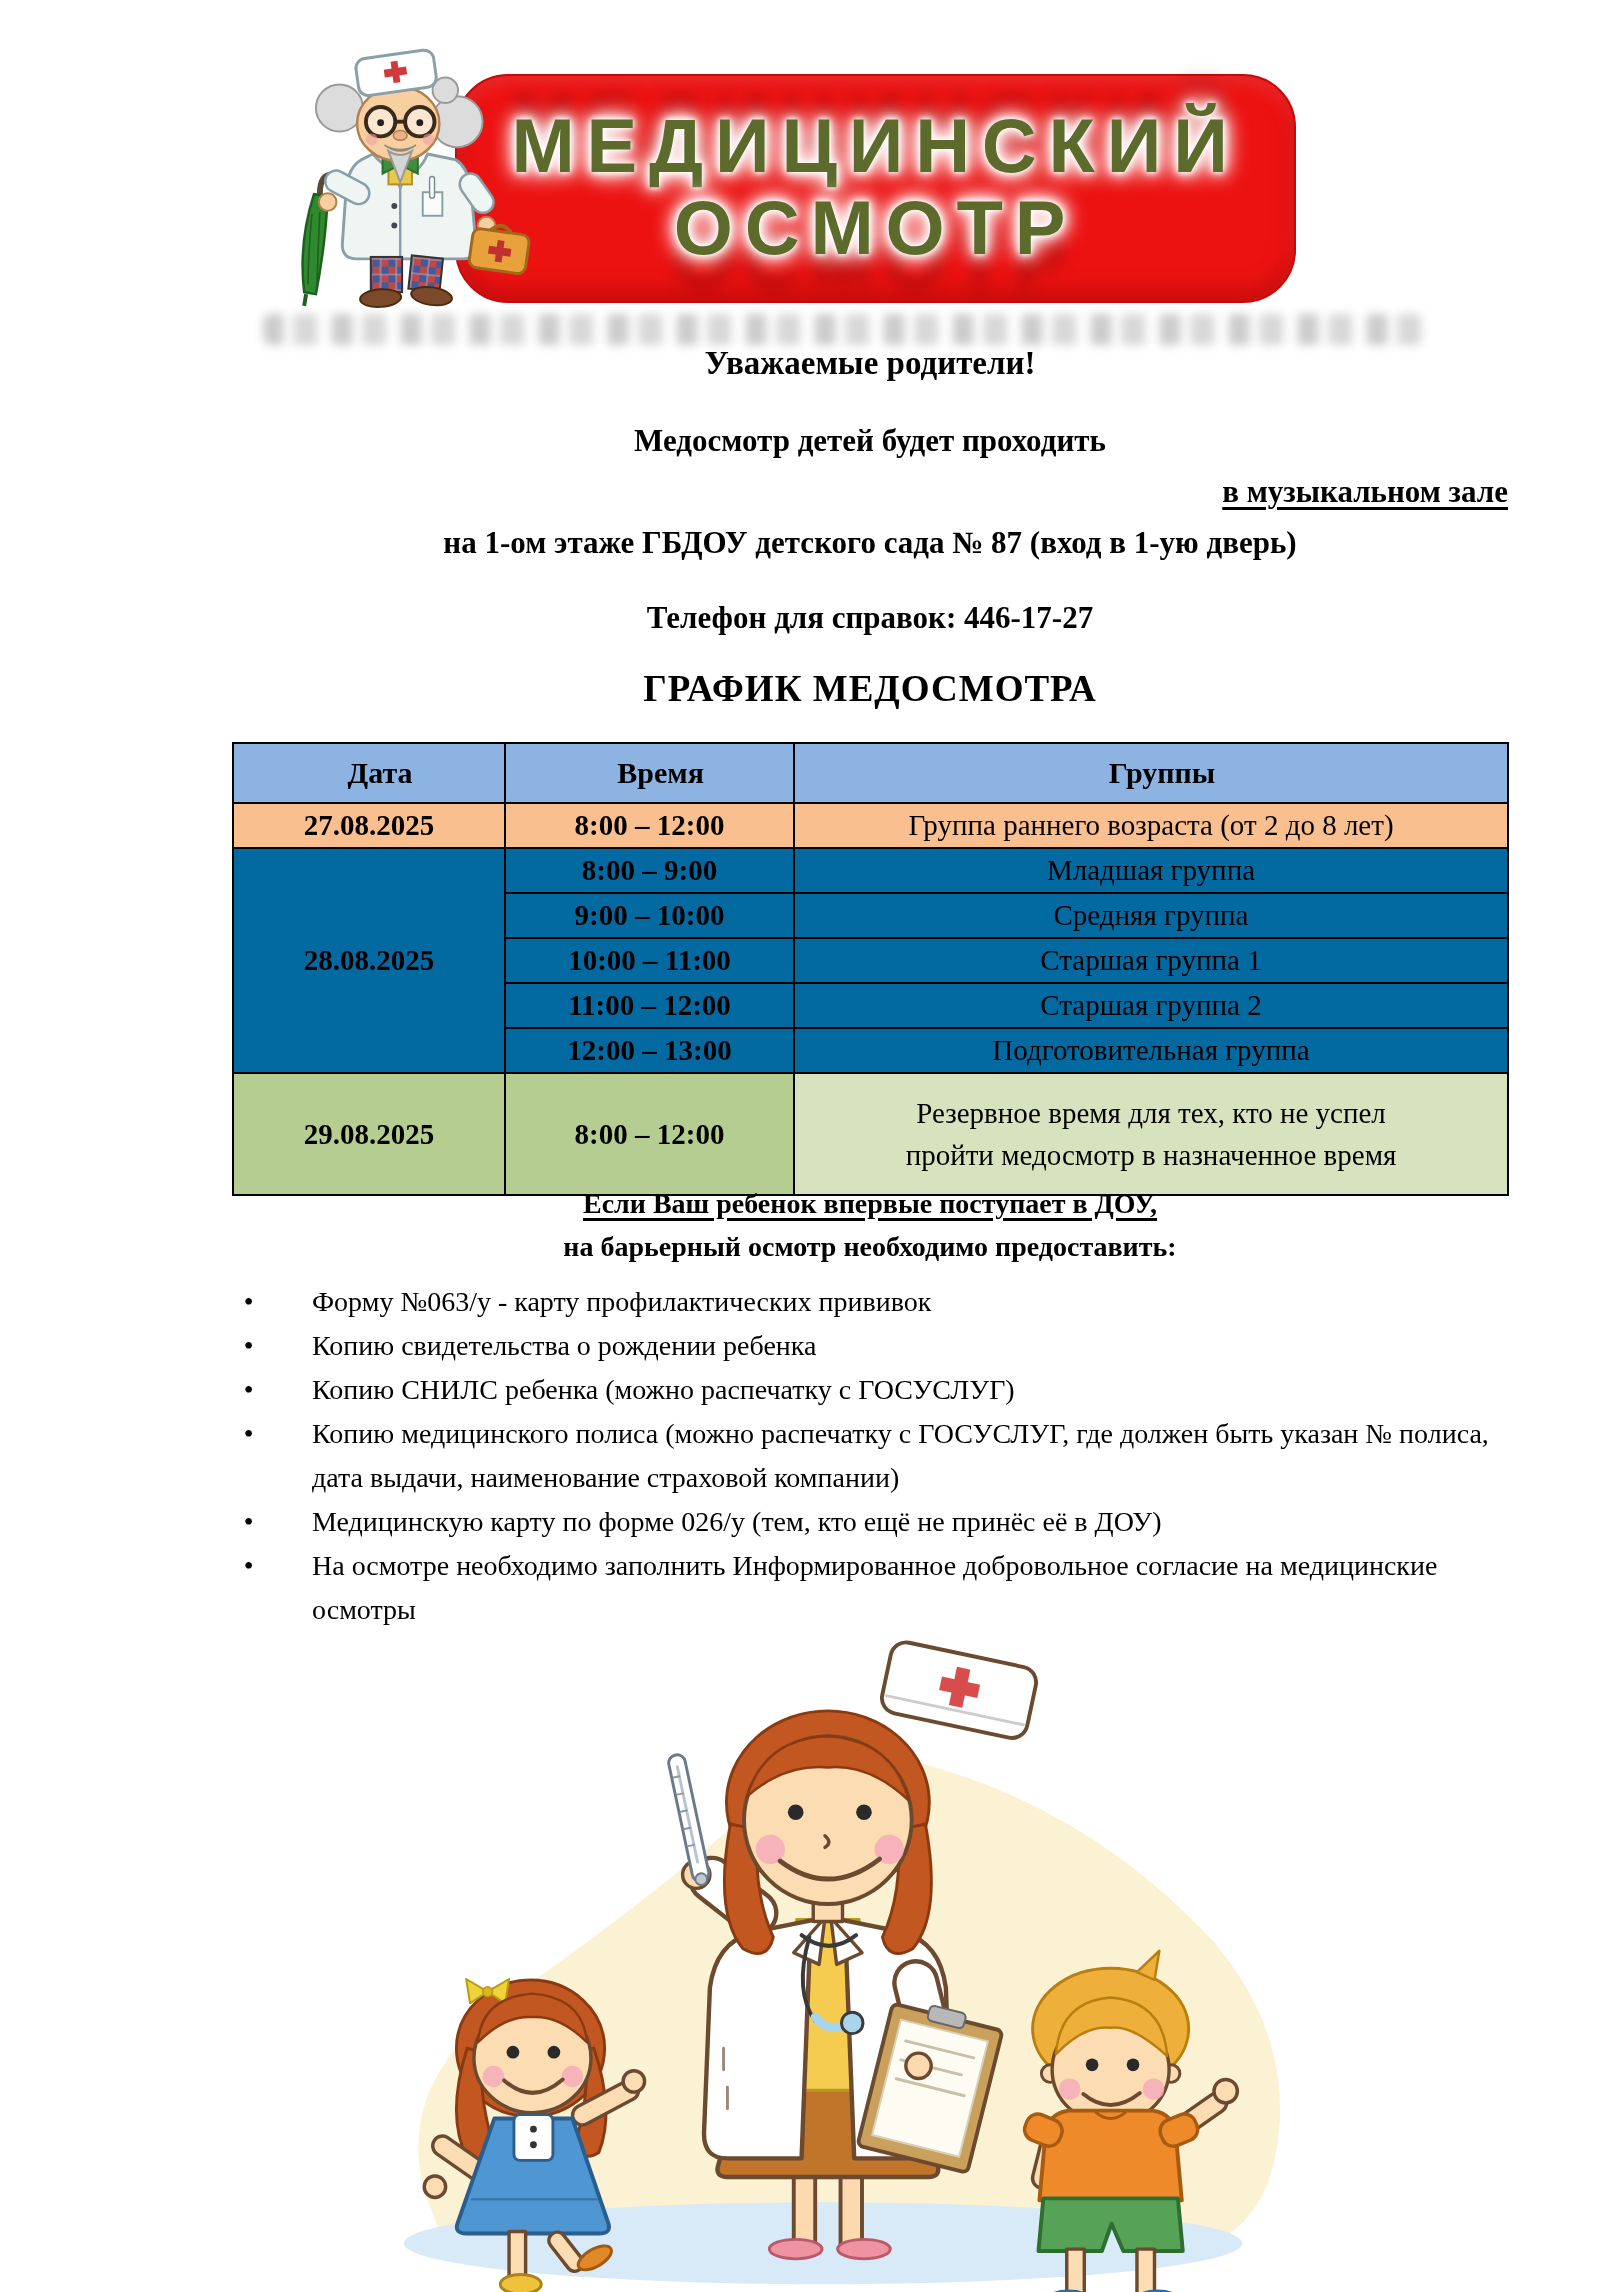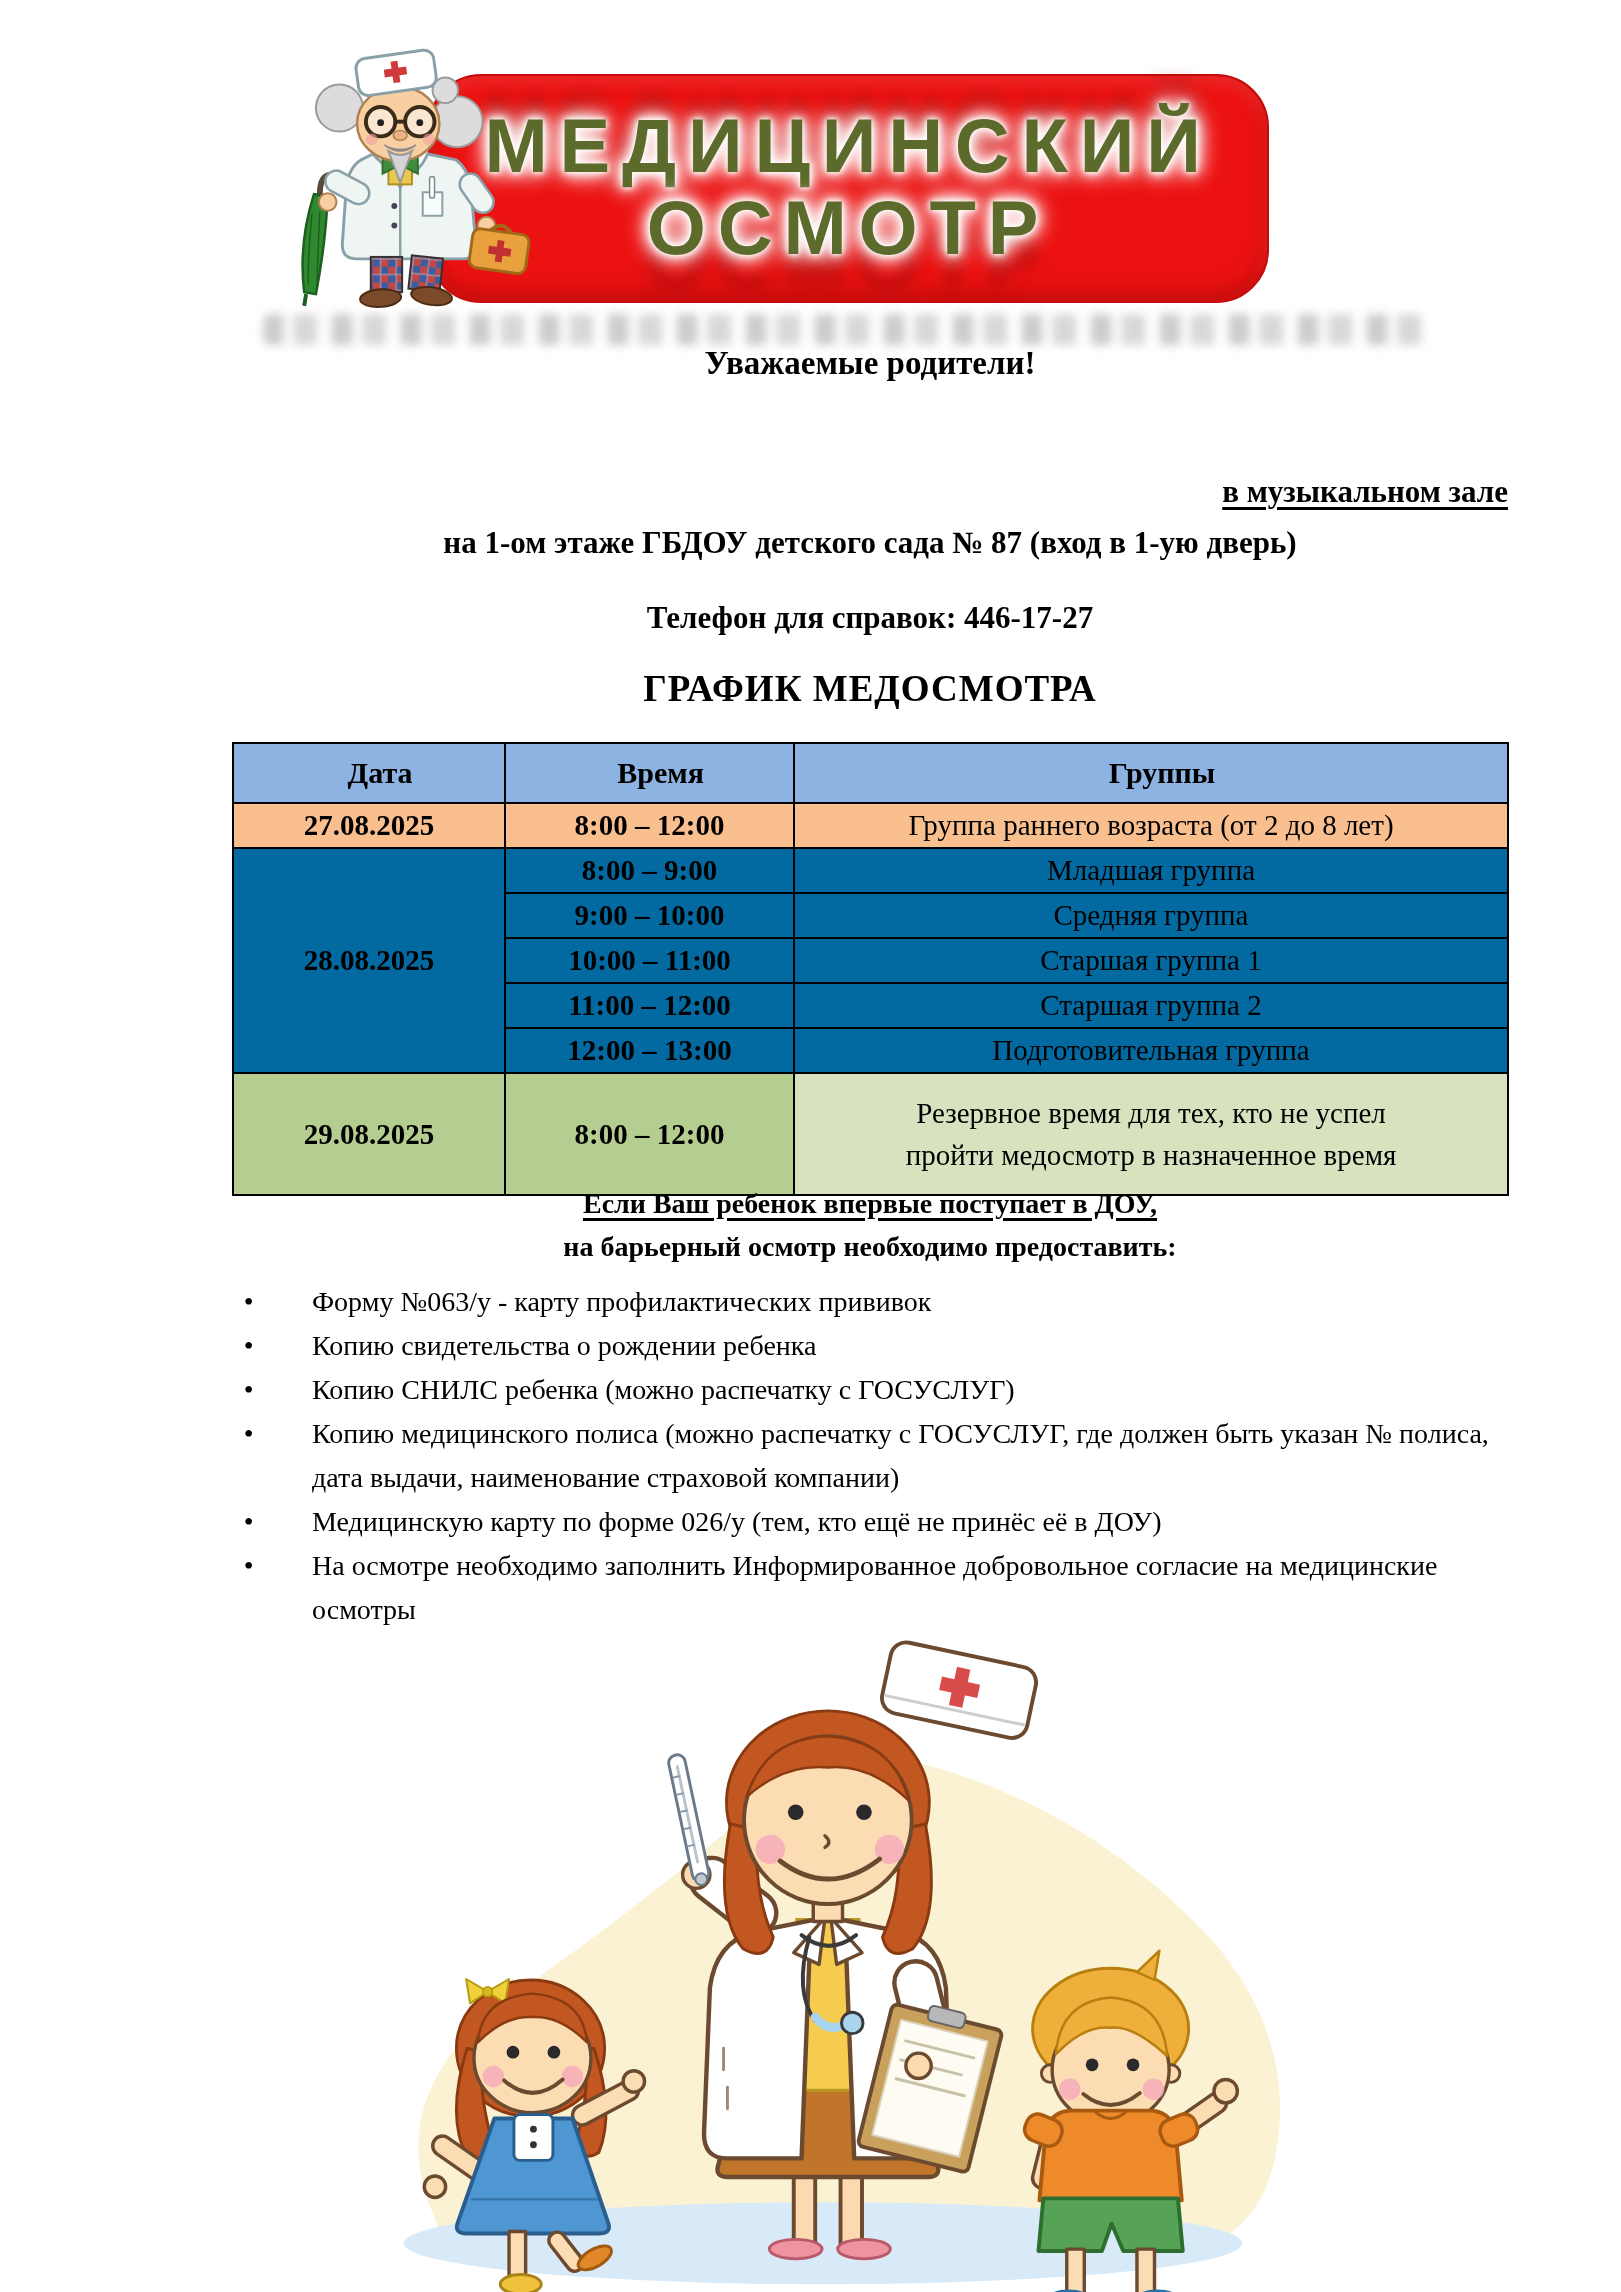--- a/index.html
+++ b/index.html
@@ -4,21 +4,21 @@
 <style>
   * { margin:0; padding:0; box-sizing:border-box; }
   body { background:#888; }
   .page {
     position:relative; width:1621px; height:2293px; background:#ffffff;
     font-family:"Liberation Serif", serif; color:#000; overflow:hidden;
     margin:0 auto;
   }
   
   .banner {
-    position:absolute; left:428px; top:74px; width:841px; height:229px;
+    position:absolute; left:455px; top:74px; width:841px; height:229px;
     background:#ed1212; border:2.9px solid #c40a0a; border-radius:53px;
     box-shadow: inset 0 -9.8px 21.6px rgba(120,0,0,.35), inset 0 7.8px 15.7px rgba(255,120,120,.25);
     z-index:1;
   }
   .banner-text {
     position:relative; z-index:3; text-align:center; white-space:nowrap;
     font-family:"Liberation Sans", sans-serif; font-weight:800;
     color:#5c6b2b; font-size:76px; letter-spacing:11.8px; line-height:82px;
     padding-top:29px;
     text-shadow:0 0 4.9px #fff,0 0 9.8px #fff,0 0 15.7px #fff,0 0 21.6px #fff,0 0 25.5px #fff;
@@ -171,20 +171,21 @@
     <div class="banner-echo top">МЕДИЦИНСКИЙ</div>
     <div class="banner-echo bottom">ОСМОТР</div>
     <div class="banner-text">
       <div>МЕДИЦИНСКИЙ</div>
       <div>ОСМОТР</div>
     </div>
   </div>
   <div class="ghost-strip"></div>
 
   <div class="center-col greeting">Уважаемые родители!</div>
+  <div class="center-col intro-1">Медосмотр детей будет проходить</div>
   <div class="center-col intro-2"><span>в музыкальном зале</span></div>
   <div class="center-col intro-3">на 1-ом этаже ГБДОУ детского сада № 87 (вход в 1-ую дверь)</div>
   <div class="center-col phone">Телефон для справок: 446-17-27</div>
   <div class="center-col sched-title">ГРАФИК МЕДОСМОТРА</div>
 
   <table class="sched">
     <colgroup>
         <col style="width:272px">
         <col style="width:289px">
         <col style="width:714px">

